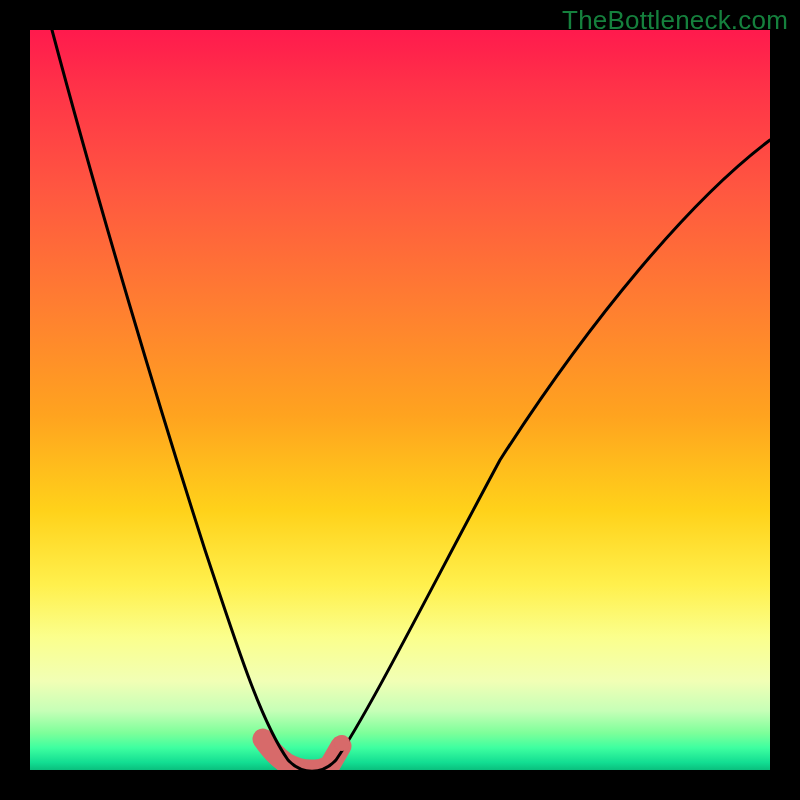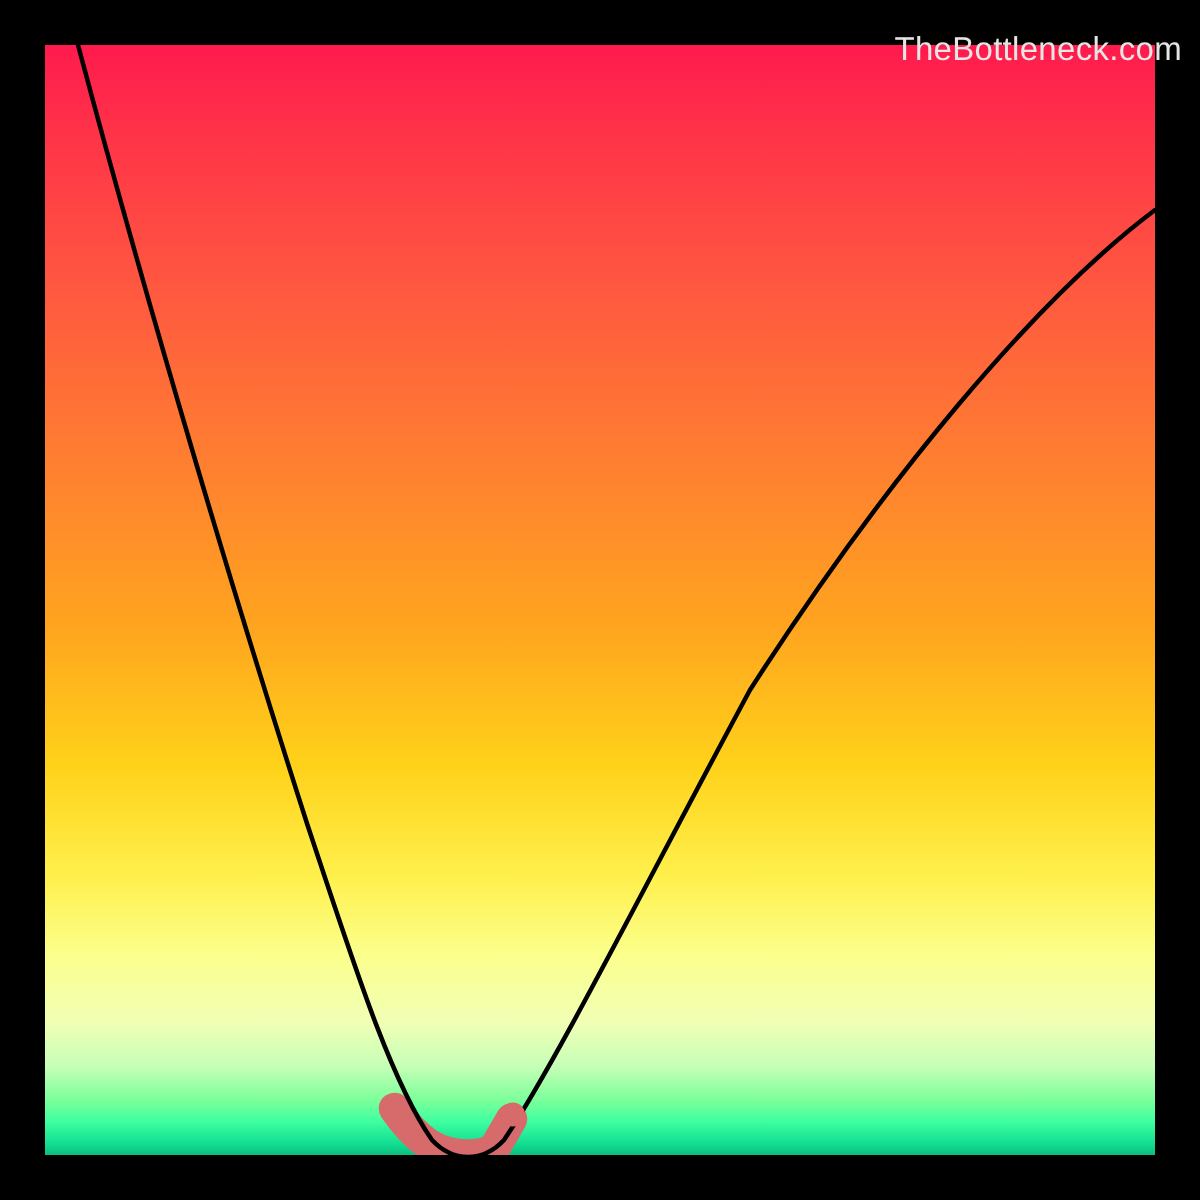--- a/index.html
+++ b/index.html
@@ -38,24 +38,24 @@
       #f1ffb5 88%,
       #c6ffb7 92%,
       #7dff9a 95%,
       #3effa0 97%,
       #12dd92 99%,
       #0abf7d 100%
     );
   }
   .watermark {
     position: absolute;
-    top: 20px;
+    top: 5px;
     right: 12px;
-    color: #e5e5e5;
-    font-size: 22px;
+    color: #15803d;
+    font-size: 26px;
     font-weight: 500;
     letter-spacing: 0.2px;
     user-select: none;
   }
   svg.curve {
     position: absolute;
     left: 0;
     top: 0;
   }
 </style>

